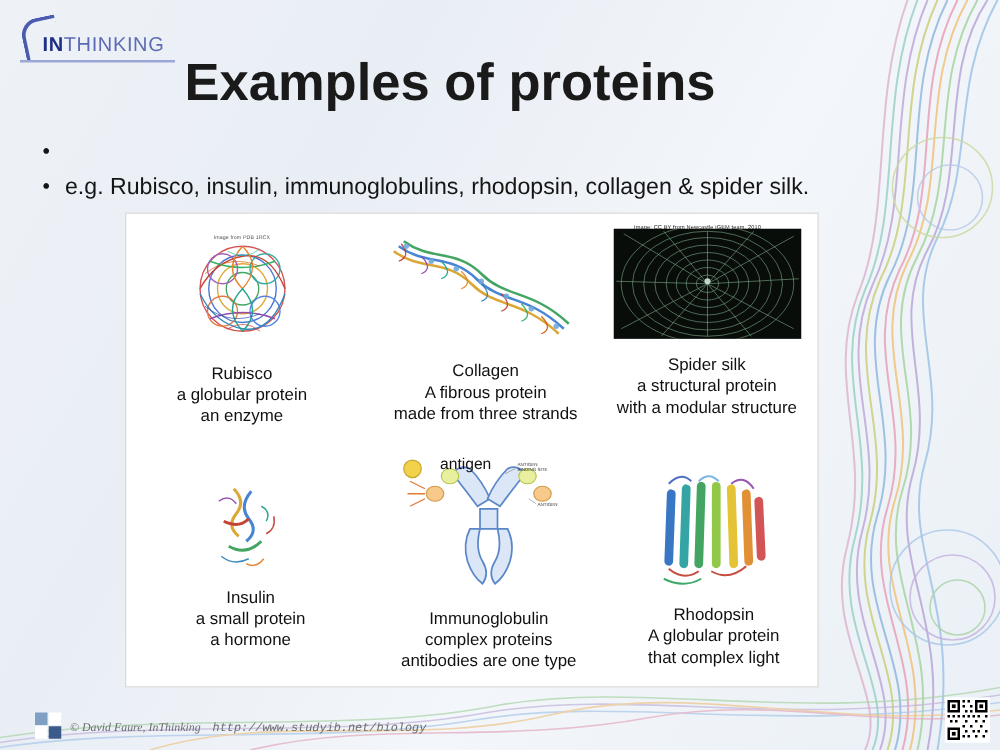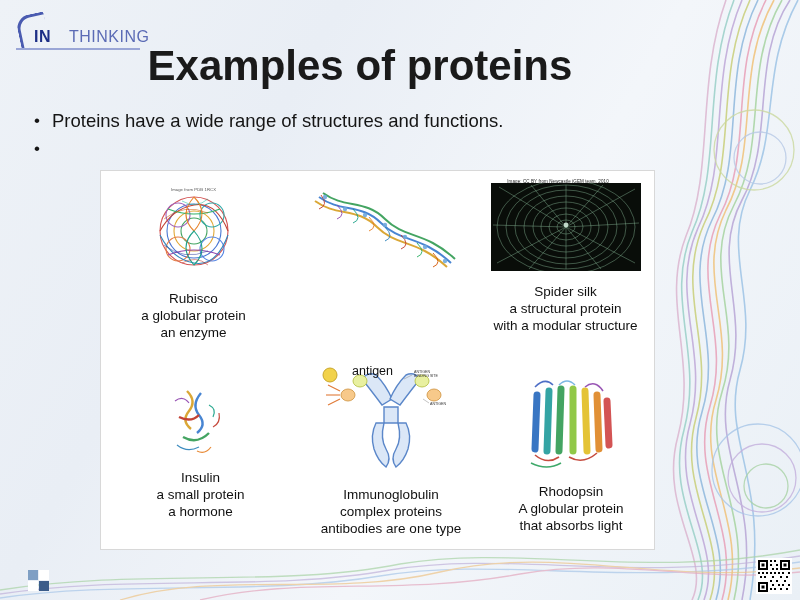--- a/index.html
+++ b/index.html
@@ -51,21 +51,21 @@
   .logo-text {
     position: absolute;
     left: 18px;
     top: 18px;
     font-size: 16px;
     letter-spacing: 0.5px;
     color: #2b3a8f;
     font-family: "Liberation Sans", sans-serif;
   }
   .logo-text .in { font-weight: bold; color: #1d2f86; margin-top: 23px; }
-  .logo-text .thinking { color: #5b6bb5; padding-left: 18px; }
+  .logo-text .thinking { color: #5b6bb5; }
   .logo-rule {
     position: absolute;
     left: 0;
     top: 38px;
     width: 124px;
     height: 2px;
     background: #9aa6d6;
   }
   .logo-swoosh {
     position: absolute;
@@ -258,24 +258,24 @@
       <span class="in">IN</span><span class="thinking">THINKING</span>
     </div>
     <div class="logo-rule"></div>
   </div>
 
   <div class="title">Examples of proteins</div>
 
   <div class="bullets">
     <div class="bullet-row">
       <span class="bullet-dot">•</span>
-      <span>Proteins have a wide range of structures and functions.</span>
     </div>
     <div class="bullet-row">
       <span class="bullet-dot">•</span>
+      <span>e.g. Rubisco, insulin, immunoglobulins, rhodopsin, collagen &amp; spider silk.</span>
     </div>
   </div>
 
   <div class="figure">
 
     <div class="fig-cell" style="left:0; top:8px; width:185px;">
       <div class="img-box" style="width:120px;height:105px;">
         <svg width="120" height="105" viewBox="0 0 120 105" xmlns="http://www.w3.org/2000/svg">
           <g stroke-width="1.1" fill="none" opacity="0.95">
             <circle cx="60" cy="52" r="34" stroke="#d14b4b"></circle>
@@ -329,20 +329,23 @@
             <circle cx="24" cy="18" r="2.2"></circle>
               <circle cx="44" cy="30" r="2.2"></circle>
             <circle cx="64" cy="36" r="2.2"></circle>
               <circle cx="84" cy="46" r="2.2"></circle>
             <circle cx="104" cy="58" r="2.2"></circle>
               <circle cx="124" cy="68" r="2.2"></circle>
             <circle cx="144" cy="82" r="2.2"></circle>
           </g>
         </svg>
       </div>
+      <div class="cap" style="margin-top:4px;">Collagen
+A fibrous protein
+made from three strands</div>
     </div>
 
     <div class="fig-cell" style="left:382px; top:12px; width:165px;">
       <div style="position:relative;">
         <div class="spider-credit">Image: CC BY from Newcastle iGEM team, 2010</div>
         <div class="spider-img">
           <svg width="150" height="88" viewBox="0 0 150 88" xmlns="http://www.w3.org/2000/svg">
             <rect width="150" height="88" fill="#090d09"></rect>
             <g stroke="#9fd6b0" stroke-width="0.5" fill="none" opacity="0.75">
               <path d="M75 44 L8 4"></path>
@@ -457,31 +460,36 @@
             <path d="M48 14 q8 -8 16 0" stroke="#6fb0e0"></path>
             <path d="M74 16 q10 -8 18 4" stroke="#8e44ad"></path>
             <path d="M24 84 q12 10 24 2" stroke="#c0392b"></path>
             <path d="M58 86 q14 8 28 -4" stroke="#c0392b"></path>
             <path d="M20 92 q16 8 30 0" stroke="#2aa05a"></path>
           </g>
         </svg>
       </div>
       <div class="cap" style="margin-top:2px;">Rhodopsin
 A globular protein
-that absorbs light</div>
+that complex light</div>
     </div>
 
   </div>
 
   <div class="footer-bar">
     <div class="footer-sq">
       <i style="left:0;top:0;background:#7f9fc4;"></i>
       <i style="left:11px;top:0;background:#ffffff;"></i>
       <i style="left:0;top:11px;background:#ffffff;"></i>
       <i style="left:11px;top:11px;background:#3b5c8a;"></i>
+    </div>
+    <div class="footer-text">
+      <span>© David Faure, InThinking</span>
+      <span>&nbsp;&nbsp;</span>
+      <a class="footer-link" href="#">http://www.studyib.net/biology</a>
     </div>
     <div class="qr">
       <svg width="36" height="36" viewBox="0 0 36 36" xmlns="http://www.w3.org/2000/svg">
         <rect width="36" height="36" fill="#ffffff"></rect>
         <g fill="#000000">
           <rect x="2" y="2" width="10" height="10"></rect>
             <rect x="4" y="4" width="6" height="6" fill="#fff"></rect>
             <rect x="5.5" y="5.5" width="3" height="3"></rect>
           <rect x="24" y="2" width="10" height="10"></rect>
             <rect x="26" y="4" width="6" height="6" fill="#fff"></rect>

